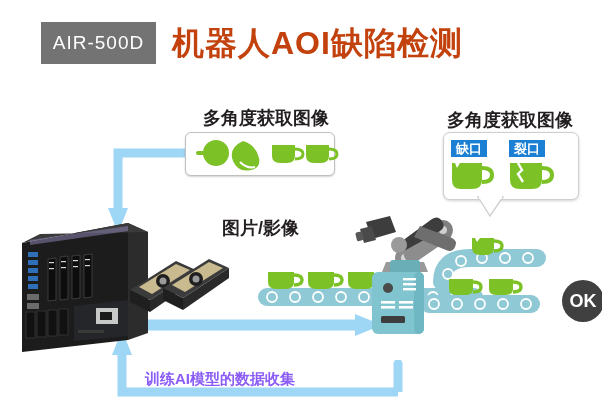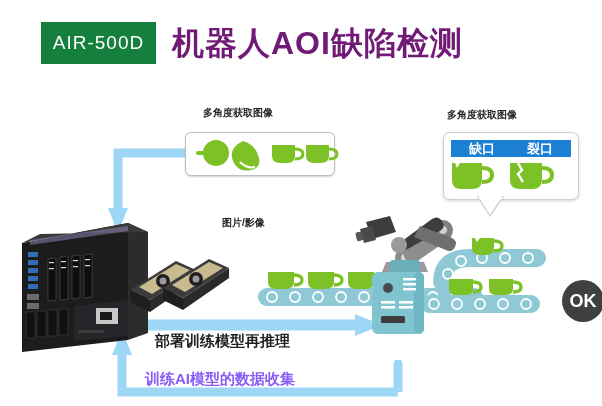--- a/index.html
+++ b/index.html
@@ -6,52 +6,52 @@
   body{
     width:602px;height:406px;background:#ffffff;overflow:hidden;
     font-family:"Liberation Sans","DejaVu Sans",sans-serif;
     position:relative;
   }
   .stage{position:absolute;left:0;top:0;width:602px;height:406px;}
 
   
   .badge{
     position:absolute;left:41px;top:22px;width:115px;height:42px;
-    background:#15803d;color:#ffffff;
+    background:#737373;color:#ffffff;
     font-size:19px;letter-spacing:1px;
     display:flex;align-items:center;justify-content:center;
   }
   .title{
     position:absolute;left:172px;top:21px;
-    color:#701a75;font-size:32px;font-weight:bold;letter-spacing:1px;
+    color:#c2410c;font-size:32px;font-weight:bold;letter-spacing:1px;
     white-space:nowrap;line-height:44px;
   }
 
   
-  .cap{position:absolute;color:#231f20;font-size:10px;font-weight:bold;white-space:nowrap;}
+  .cap{position:absolute;color:#231f20;font-size:18px;font-weight:bold;white-space:nowrap;}
 
   
   .imgbox{
     position:absolute;left:185px;top:132px;width:148px;height:42px;
     background:#ffffff;border:1.4px solid #bfbfbf;border-radius:6px;
     box-shadow:0 1px 2px rgba(0,0,0,.18);
   }
   .lbl-multi-left{left:203px;top:106px;}
   .lbl-pic{left:222px;top:180px;margin-top:36px;}
 
   
   .bubble{
     position:absolute;left:443px;top:132px;width:134px;height:66px;
     background:#ffffff;border:1.4px solid #cfcfcf;border-radius:7px;
     box-shadow:0 1px 3px rgba(0,0,0,.18);
   }
   .lbl-multi-right{left:447px;top:108px;}
   .tag{
     position:absolute;background:#1b7fd4;color:#ffffff;
-    font-size:13px;font-weight:bold;padding:1px 18px;line-height:15px;
+    font-size:13px;font-weight:bold;padding:1px 5px;line-height:15px;
   }
   .tag-a{left:451px;top:140px;}
   .tag-b{left:509px;top:140px;}
 
   
   .circ{
     position:absolute;border-radius:50%;color:#ffffff;font-weight:bold;
     font-size:18px;display:flex;align-items:center;justify-content:center;
   }
   .ng{left:533px;top:225px;width:42px;height:42px;background:#d8123c;}
@@ -324,16 +324,15 @@
         <rect x="381" y="306" width="14" height="2.6"></rect>
         <rect x="399" y="301" width="14" height="2.6"></rect>
         <rect x="399" y="306" width="14" height="2.6"></rect>
       </g>
       <rect x="381" y="316" width="24" height="7" rx="1.5" fill="#3d3d3d"></rect>
     </g>
   </svg>
 
   <div class="circ ok">OK</div>
 
-  <div class="cap lbl-deploy">部署训练模型再推理</div>
   <div class="cap lbl-collect">训练AI模型的数据收集</div>
 
 </div>
 
 </body></html>

